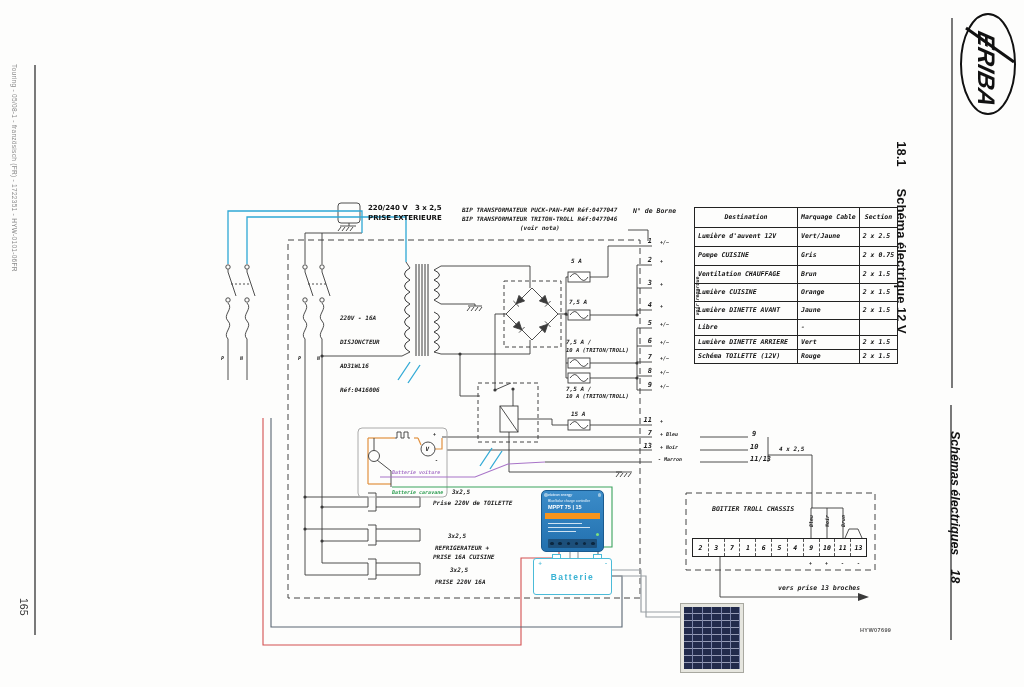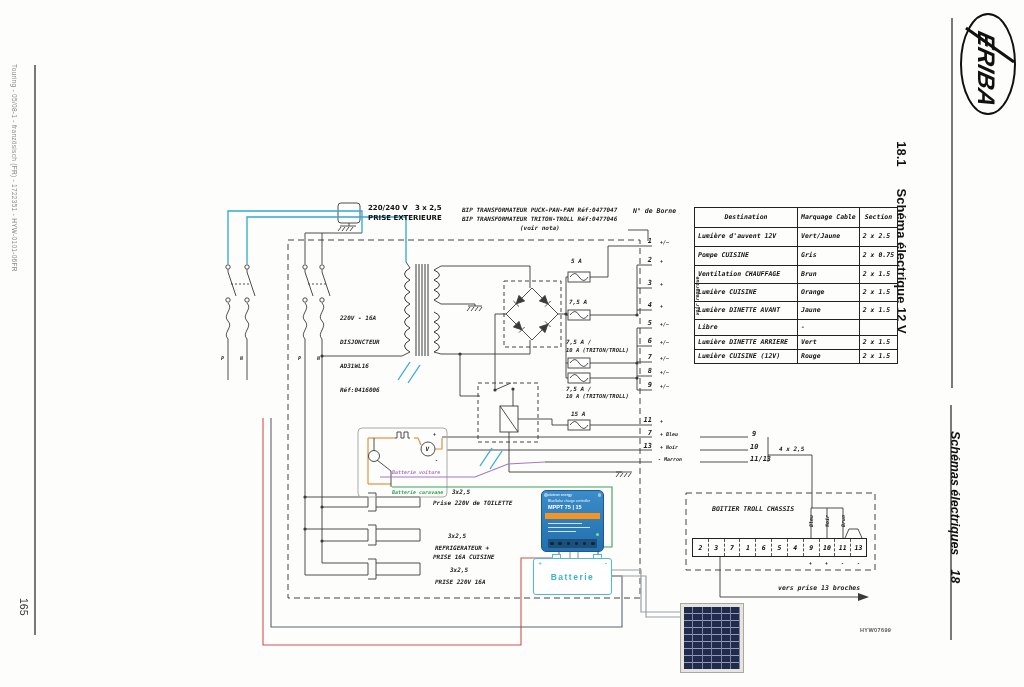--- a/index.html
+++ b/index.html
@@ -470,21 +470,21 @@
           <td>Libre</td>
           <td class="c-cable">-</td>
           <td class="c-sect"></td>
         </tr>
   <tr style="height:14px">
           <td>Lumière DINETTE ARRIERE</td>
           <td class="c-cable">Vert</td>
           <td class="c-sect">2 x 1.5</td>
         </tr>
   <tr style="height:14px">
-          <td>Lumière CUISINE (12V)</td>
+          <td>Schéma TOILETTE (12V)</td>
           <td class="c-cable">Rouge</td>
           <td class="c-sect">2 x 1.5</td>
         </tr>
 </tbody>
     </table>
 
 
 <div id="mppt">
   <div class="screw" style="left:2px;top:2px"></div>
       <div class="screw" style="right:2px;top:2px"></div>

